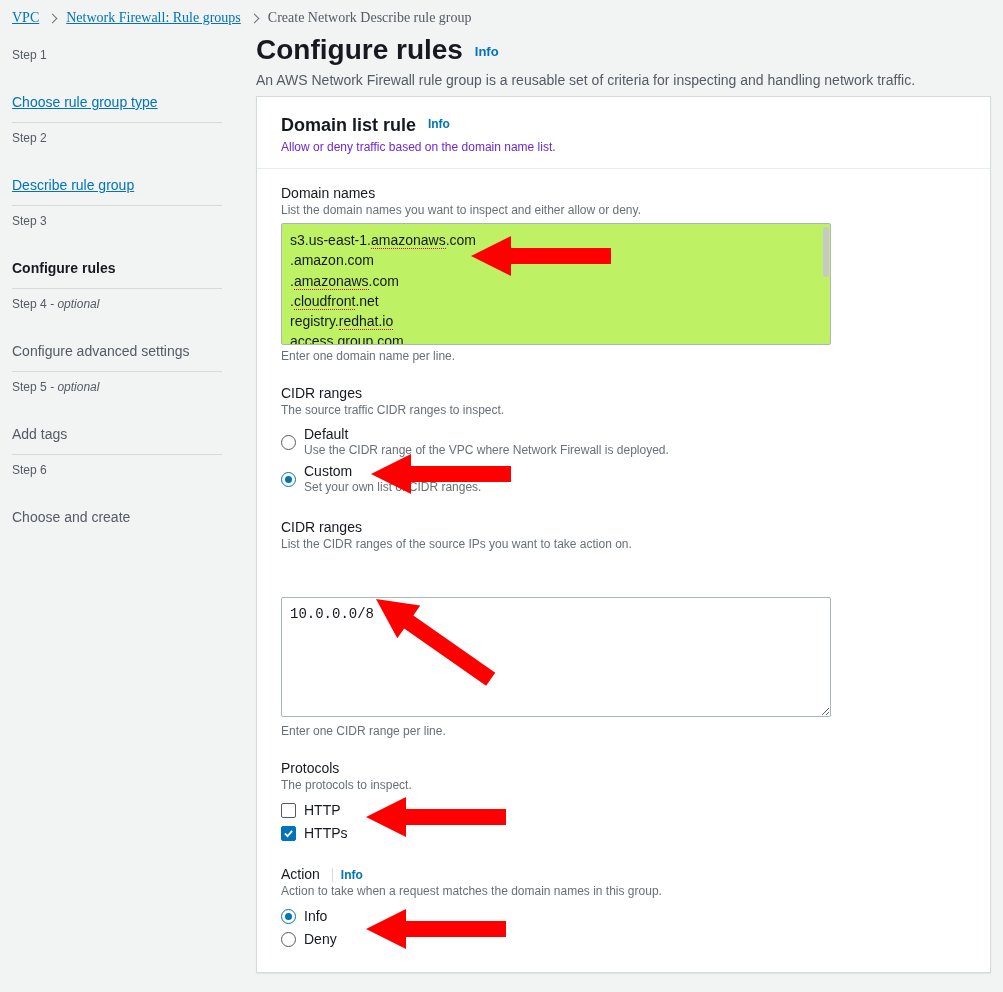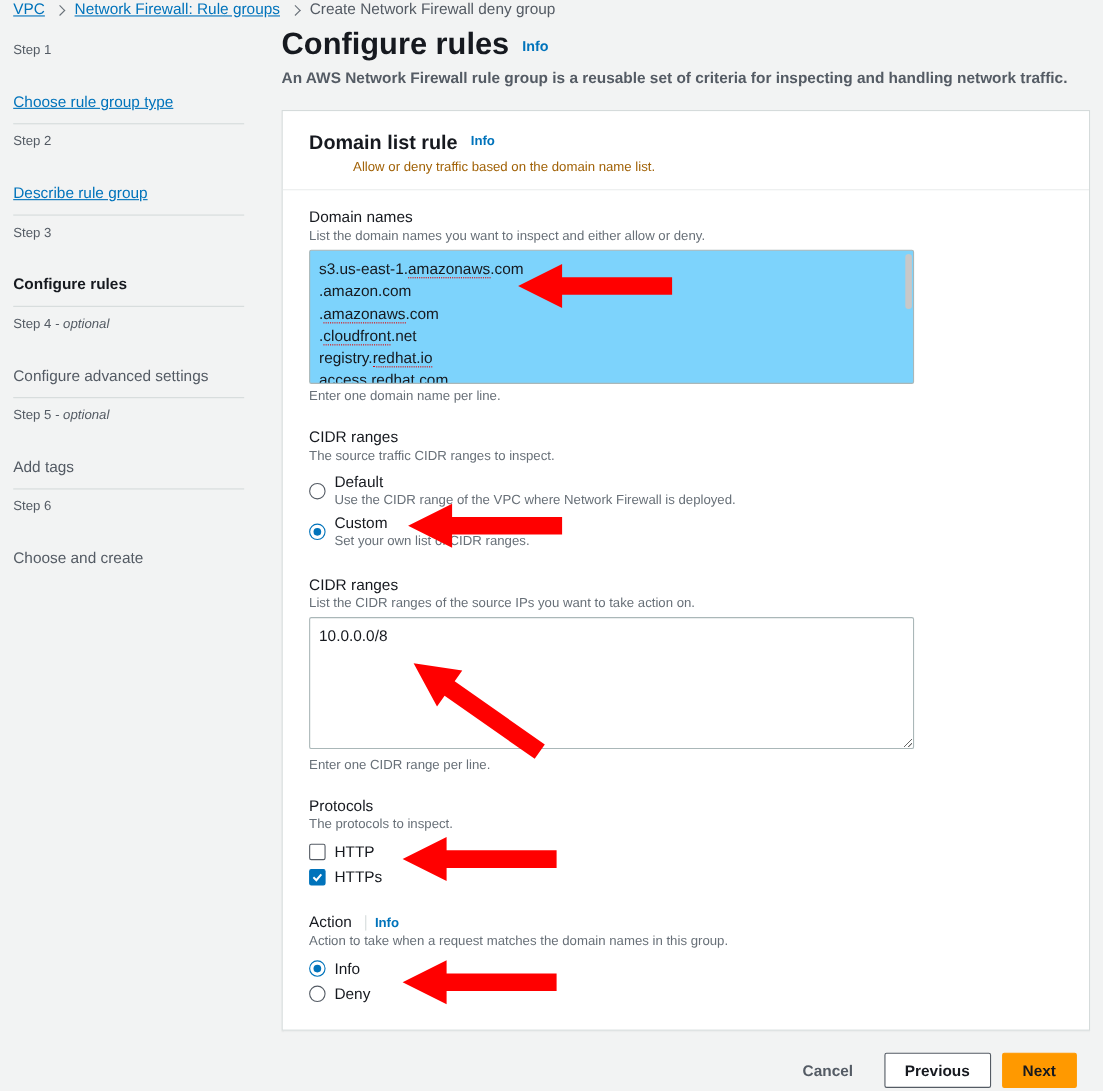--- a/index.html
+++ b/index.html
@@ -10,22 +10,23 @@
     font-size: 14px;
     color: #16191f;
     background: #f2f3f3;
   }
 
   
   .breadcrumb {
     display: flex;
     align-items: center;
     gap: 10px;
-    padding: 0 12px 8px 12px;
-    font-size: 14px;
+    padding: 10px 12px 8px 12px;
+    font-size: 14px;
+    font-family: Liberation Serif, serif;
   }
   .breadcrumb .link { color: #0073bb; cursor: pointer; }
   .breadcrumb .link.underline { text-decoration: underline; }
   .breadcrumb .sep { color: #687078; font-size: 13px; }
   .breadcrumb .current { color: #545b64; }
 
   
   .layout {
     display: flex;
     align-items: flex-start;
@@ -75,44 +76,42 @@
     color: #0073bb;
     font-size: 13px;
     font-weight: 600;
     margin-left: 8px;
     vertical-align: 3px;
   }
   .page-subtitle {
     color: #545b64;
     font-size: 14px;
     margin-top: 6px;
-    margin-bottom: 22px;
-    font-weight: bold;
+    margin-bottom: 8px;
   }
 
   
   .panel {
     background: #fff;
     border: 1px solid #d5dbdb;
     box-shadow: 0 1px 1px rgba(0,0,0,0.05);
   }
   .panel-header {
     padding: 18px 24px 14px 24px;
     border-bottom: 1px solid #eaeded;
   }
   .panel-header h2 {
     font-size: 18px;
     font-weight: 700;
     display: inline;
   }
   .panel-header .hint {
-    color: #a16207;
+    color: #6d28d9;
     font-size: 12px;
     margin-top: 4px;
-    margin-left: 40px;
   }
   .panel-body {
     padding: 16px 24px 22px 24px;
     position: relative;
   }
 
   .form-group { margin-bottom: 22px; position: relative; }
   .form-group:last-child { margin-bottom: 0; }
   .fg-label {
     font-size: 14px;
@@ -130,26 +129,27 @@
     color: #687078;
     margin-top: 4px;
   }
 
   textarea.aws-textarea {
     width: 550px;
     max-width: 100%;
     border: 1px solid #aab7b8;
     border-radius: 2px;
     padding: 6px 8px;
-    font-family: Liberation Sans, sans-serif;
+    font-family: Liberation Mono, monospace;
     font-size: 14px;
     line-height: 1.45;
     color: #16191f;
     resize: both;
     background: #fff;
+    margin-top: 40px;
   }
 
   
   .option-row {
     display: flex;
     align-items: center;
     gap: 8px;
     padding: 3px 0;
   }
   .option-row .opt-ctrl {
@@ -257,35 +257,35 @@
     transform: rotate(-45deg);
   }
 
   .domain-display {
     width: 550px;
     border: 1px solid #aab7b8;
     border-radius: 2px;
     padding: 6px 8px;
     font-size: 14px;
     line-height: 1.45;
-    background: #7dd3fc;
+    background: #bef264;
     height: 122px;
     overflow: hidden;
     position: relative;
   }
 </style>
 </head>
 <body>
 
 <div class="breadcrumb">
   <span class="link underline">VPC</span>
   <span class="sep"><span class="chevron"></span></span>
   <span class="link underline">Network Firewall: Rule groups</span>
   <span class="sep"><span class="chevron"></span></span>
-  <span class="current">Create Network Firewall deny group</span>
+  <span class="current">Create Network Describe rule group</span>
 </div>
 
 <div class="layout">
 
   <div class="sidebar">
     <div class="sb-block">
       <div class="step-label">Step 1</div>
       <div class="step-title link">Choose rule group type</div>
     </div>
     <hr class="sb-sep">
@@ -340,21 +340,21 @@
         <div class="form-group">
           <div class="fg-label">Domain names</div>
           <div class="fg-hint">List the domain names you want to inspect and either allow or deny.</div>
           <div class="ta-wrap">
             <div class="domain-display">
               <div>s3.us-east-1.<span class="spell-err">amazonaws</span>.com</div>
               <div>.amazon.com</div>
               <div>.<span class="spell-err">amazonaws</span>.com</div>
               <div>.<span class="spell-err">cloudfront</span>.net</div>
               <div>registry.<span class="spell-err">redhat.io</span></div>
-              <div>access.<span class="spell-err">redhat</span>.com</div>
+              <div>access.<span class="spell-err">group</span>.com</div>
             </div>
             <div class="fake-scroll-thumb"></div>
           </div>
           <div class="fg-footnote">Enter one domain name per line.</div>
 
           <div class="arrow" style="left:190px; top:46px;">
             <svg viewBox="0 0 140 50">
                 <polygon class="shape" points="0,25 40,5 40,17 140,17 140,33 40,33 40,45"></polygon>
               </svg>
           </div>

